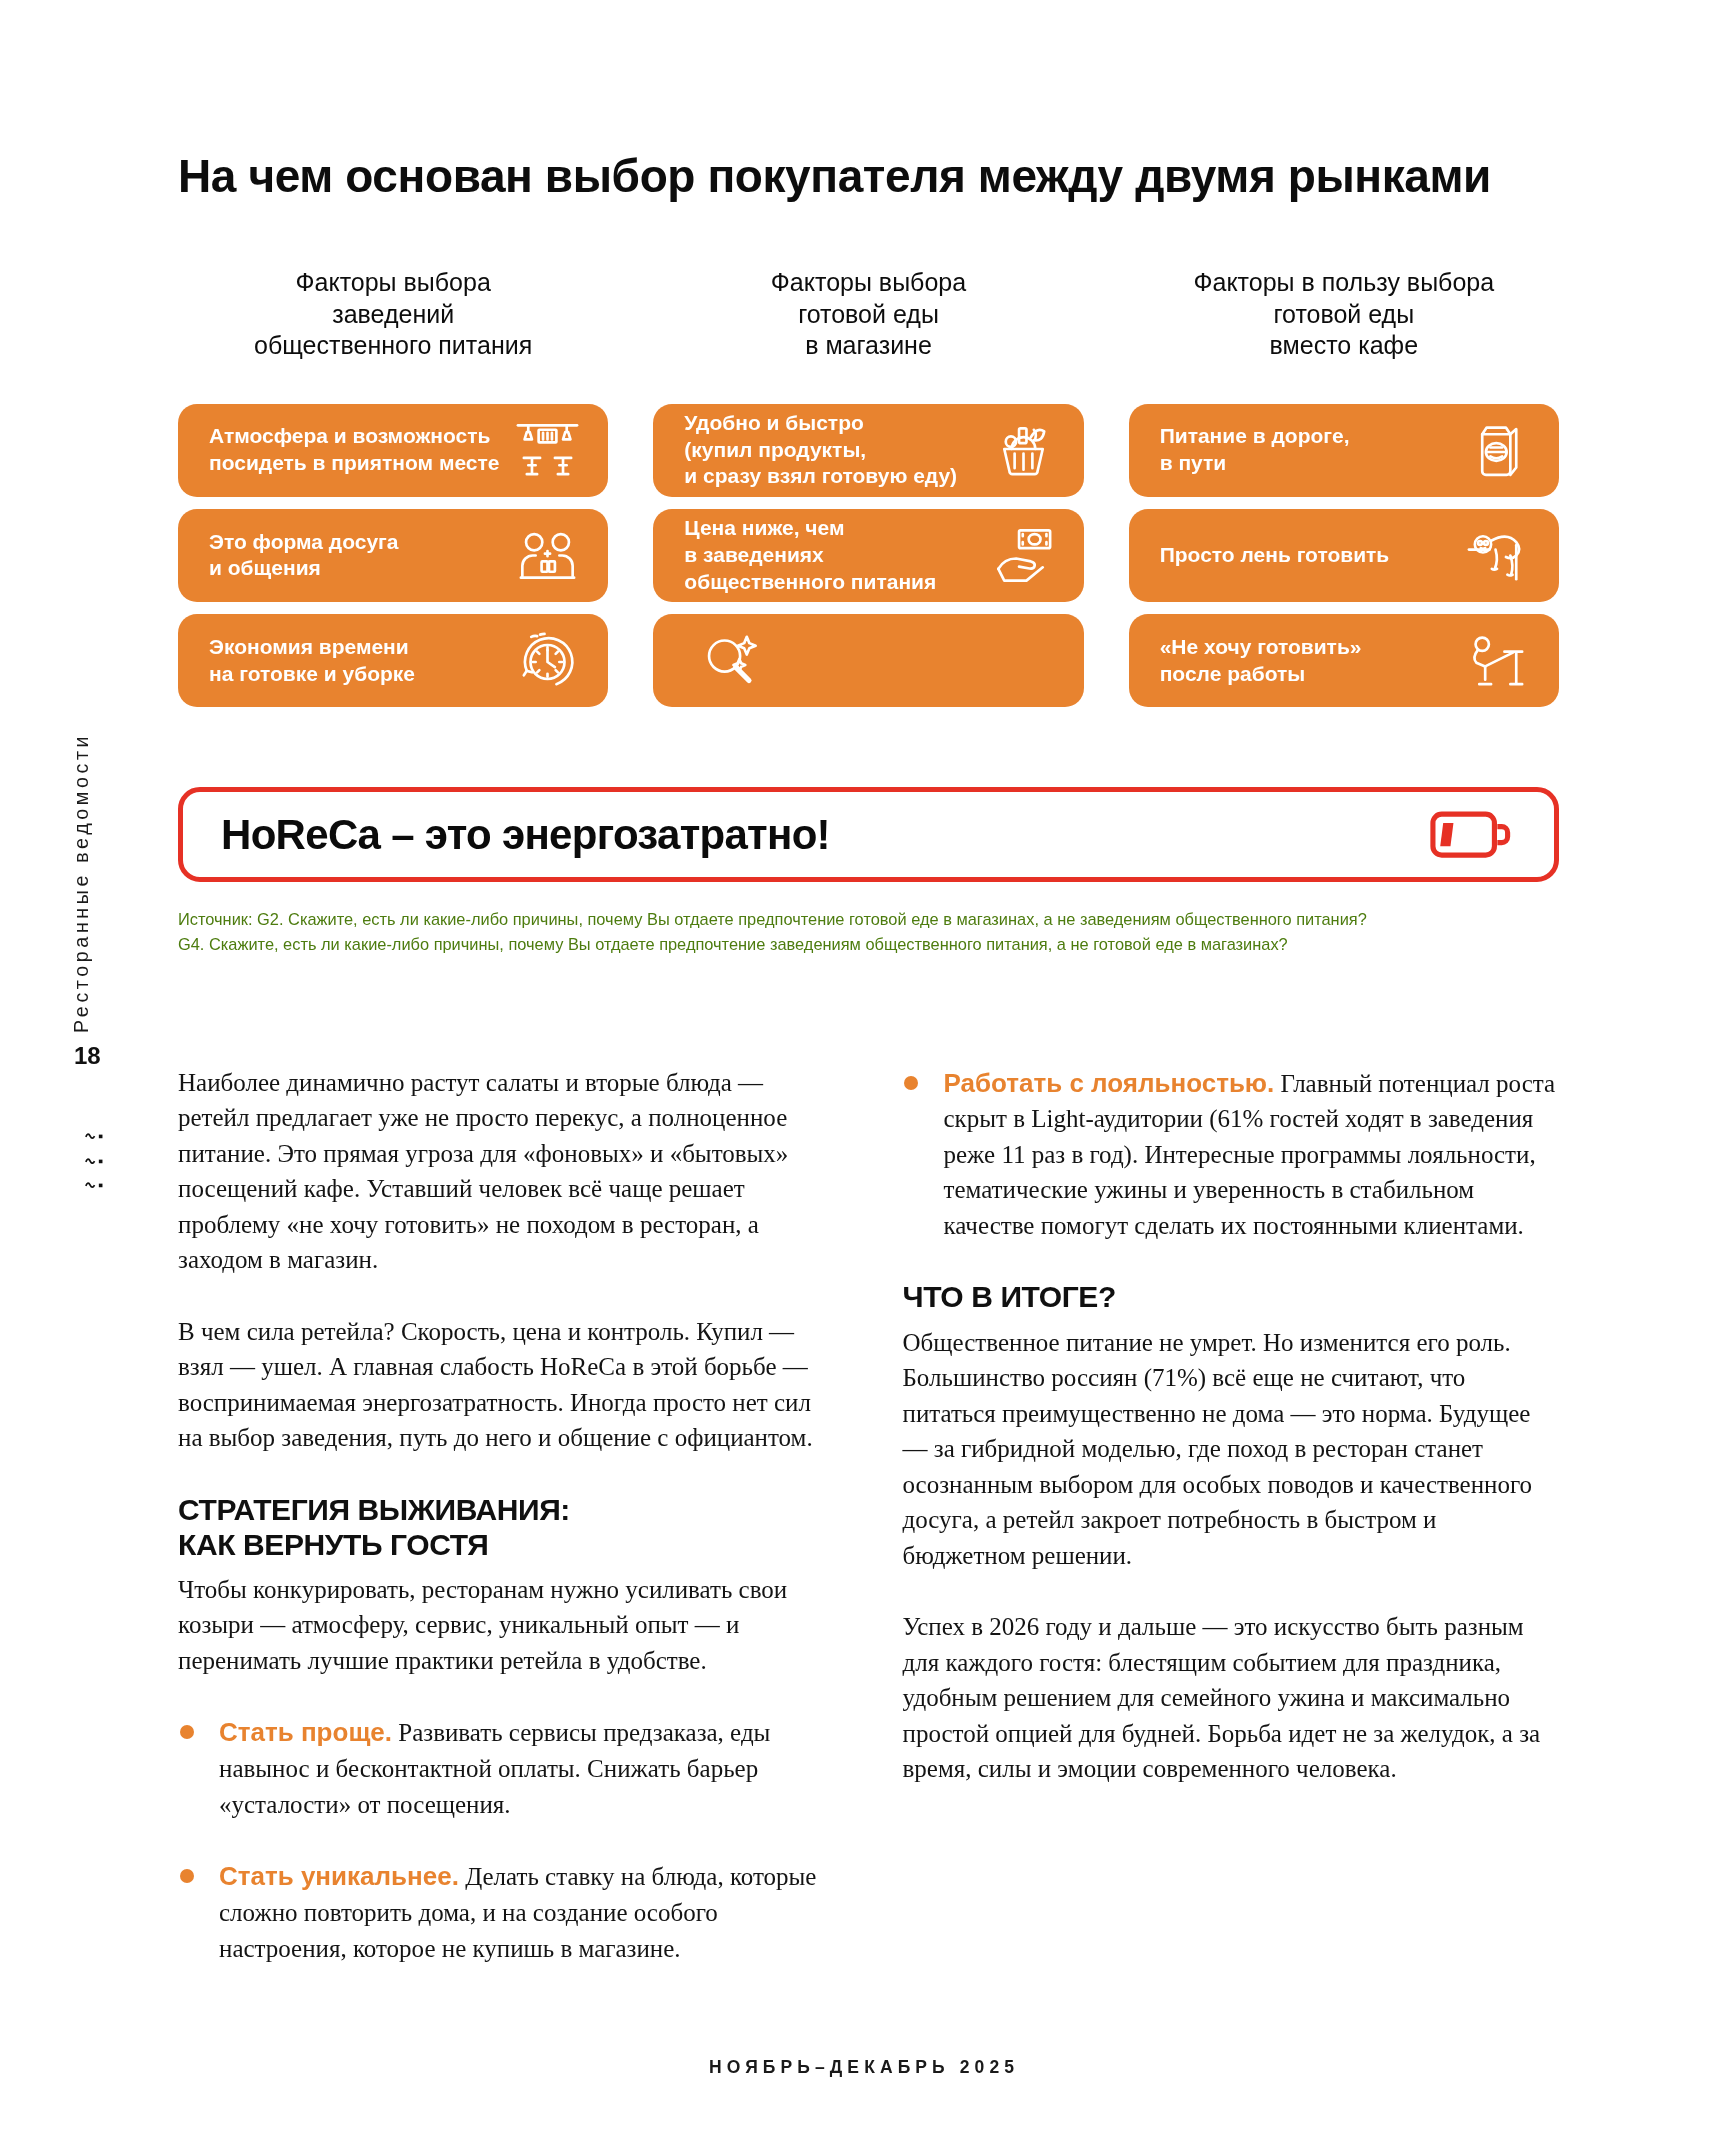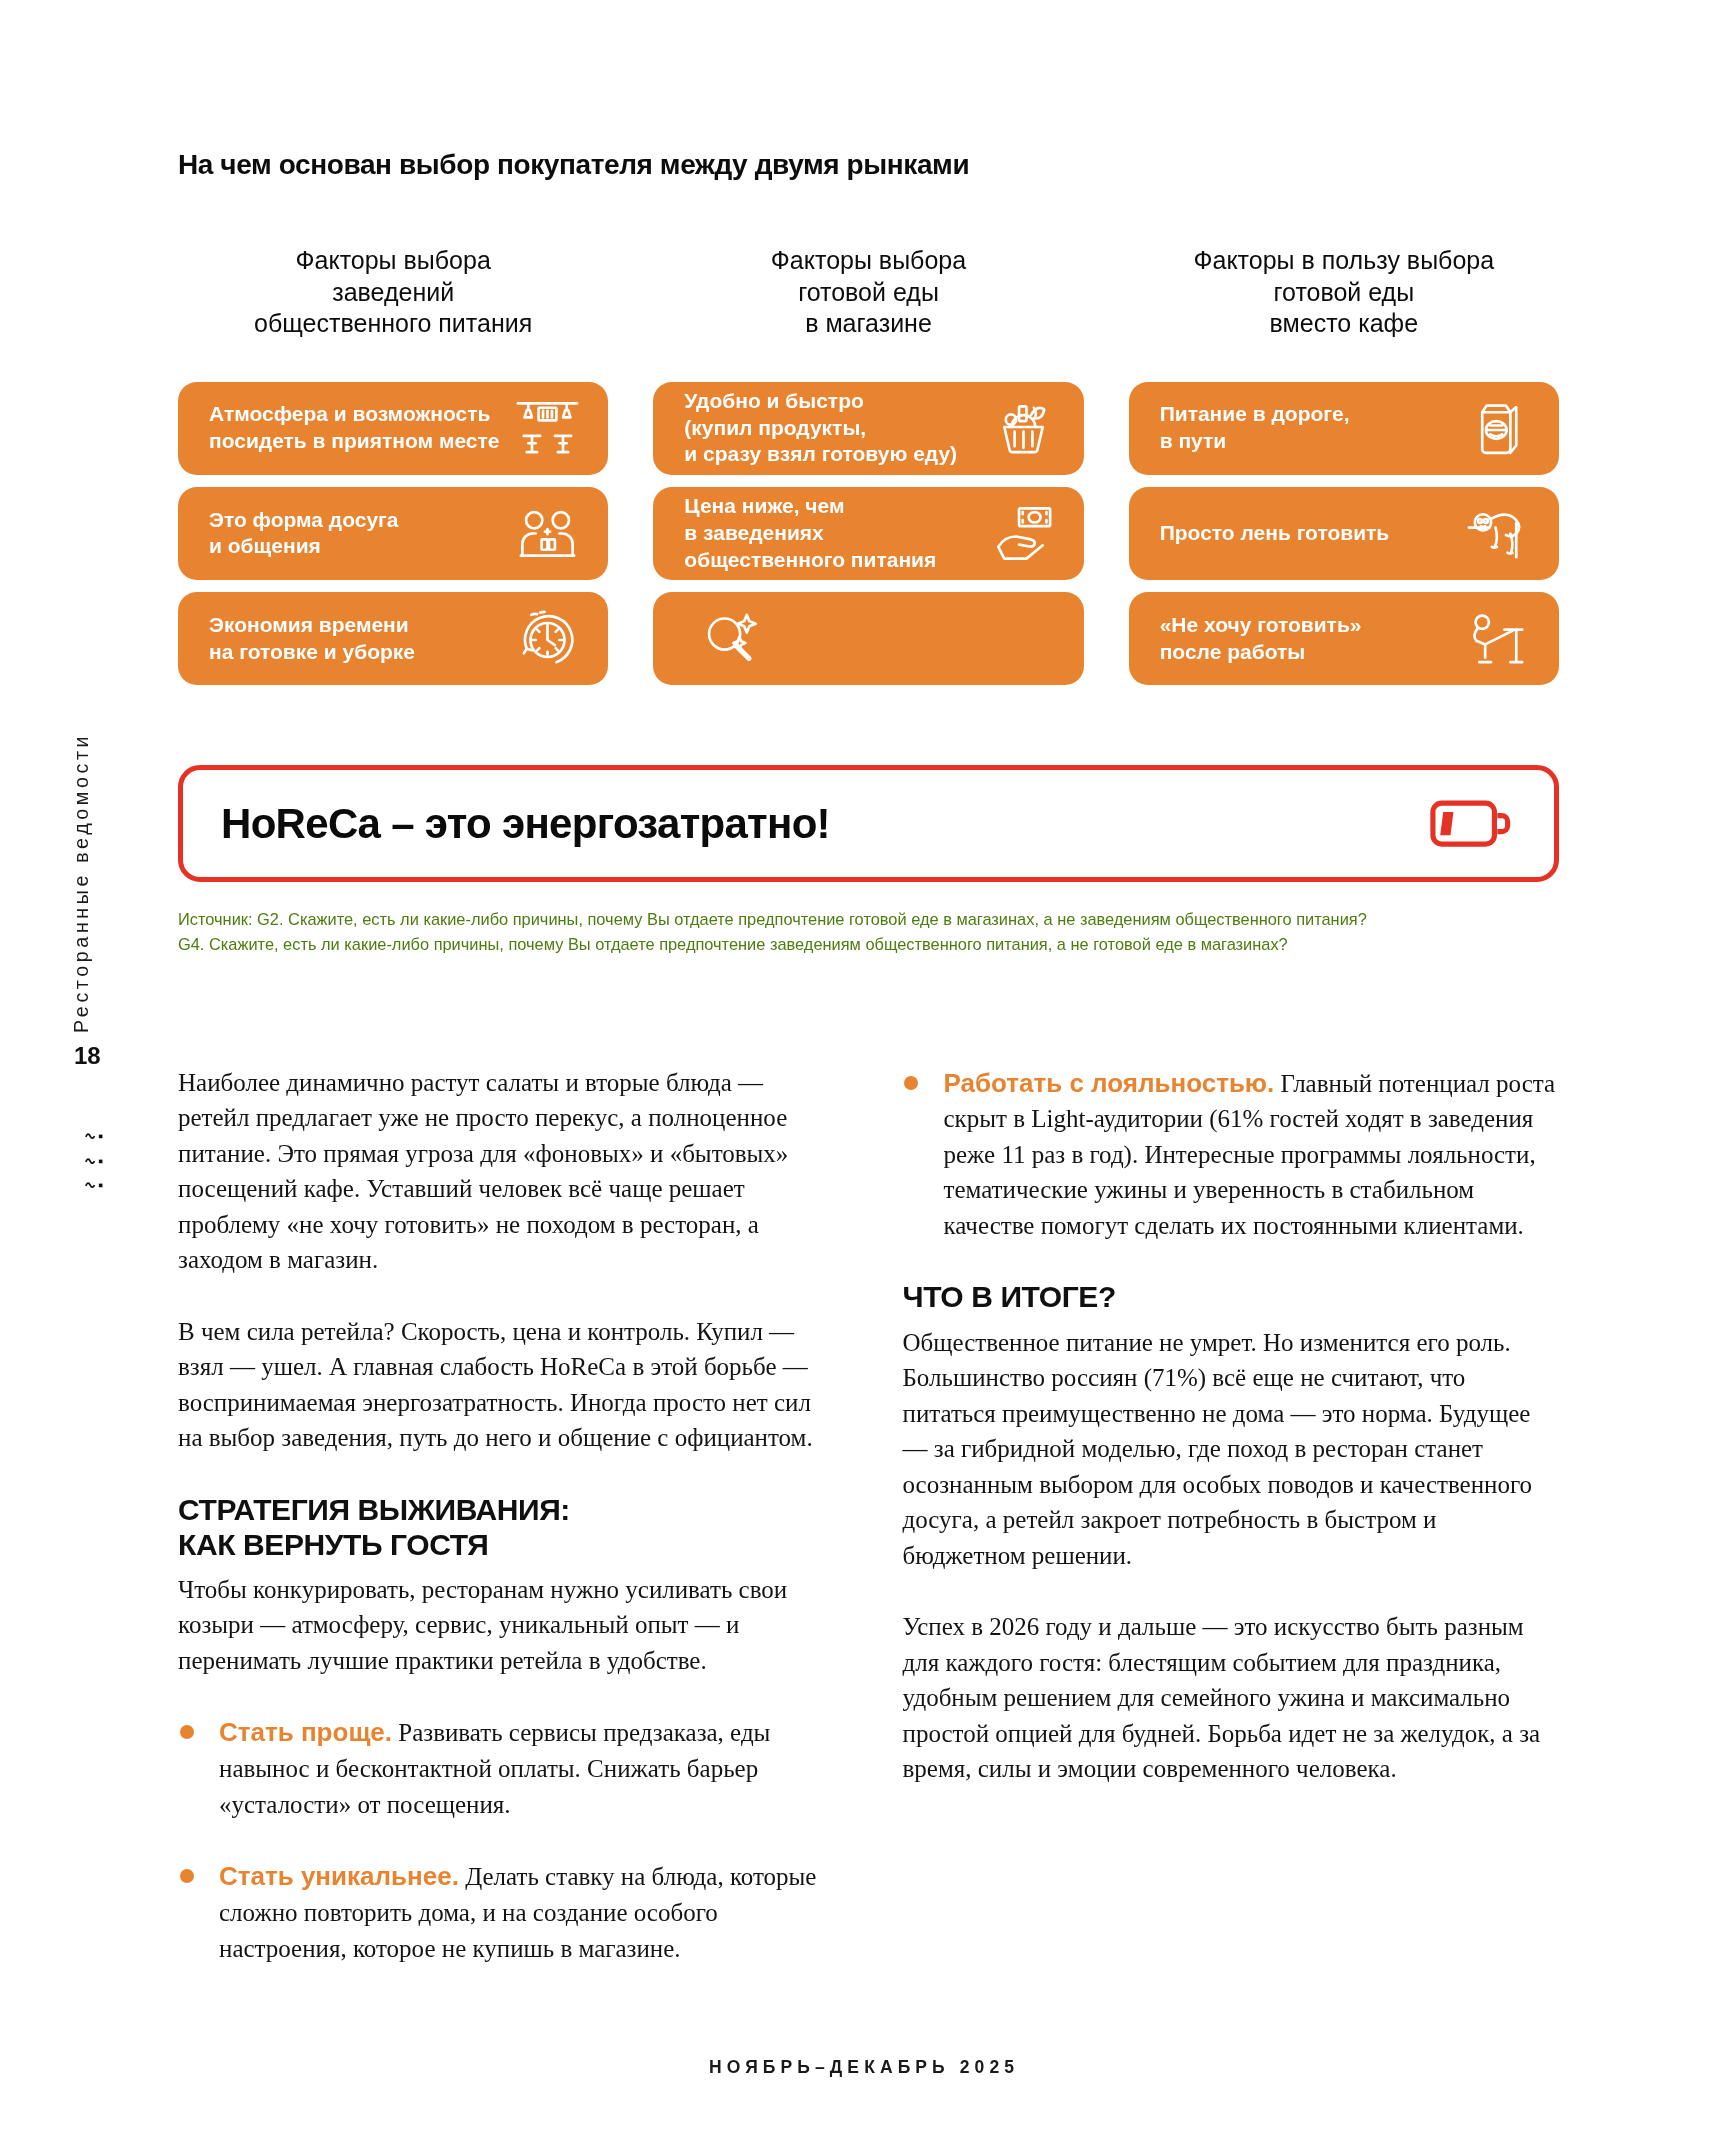--- a/index.html
+++ b/index.html
@@ -23,21 +23,21 @@
     position:absolute; left:74px; top:1042px;
     font-size:24px; font-weight:bold; color:#111;
   }
   .rail-marks { position:absolute; left:85px; top:1131px; display:flex; flex-direction:column; gap:16px; }
   .rail-marks svg { display:block; }
 
   
   .content { position:absolute; left:178px; top:149px; width:1381px; }
 
   .ig-title {
-    font-size:28px; font-weight:bold; letter-spacing:-0.4px;
+    font-size:46px; font-weight:bold; letter-spacing:-0.4px;
     color:#0d0d0d; margin-bottom:64px;
   }
   .ig-headers, .ig-grid {
     display:grid; grid-template-columns:repeat(3, 1fr); column-gap:45px;
   }
   .ig-header {
     text-align:center; font-size:25px; font-weight:normal; line-height:1.26;
     white-space:pre-line; color:#0d0d0d;
   }
   .ig-grid { margin-top:42px; row-gap:12.4px; }
@@ -46,21 +46,21 @@
     display:flex; align-items:center; justify-content:space-between;
     padding:0 25px 0 31px; color:#ffffff;
   }
   .ig-box .txt {
     font-size:21px; font-weight:bold; line-height:1.28; white-space:pre-line;
   }
   .ig-box .ico { flex:none; width:71px; height:71px; margin-left:10.2px; }
   .ig-box .ico svg { width:100%; height:100%; }
 
   .banner {
-    margin-top:80px; height:117px;
+    margin-top:80px; height:95px;
     border:5.8px solid var(--red); border-radius:22px;
     display:flex; align-items:center; justify-content:space-between;
     padding:0 42px 0 38px; background:#fff;
   }
   .banner-text { font-size:42px; font-weight:bold; letter-spacing:-0.7px; color:#0b0b0b; }
   .banner-ico { width:82px; height:51px; flex:none; }
 
   .source {
     margin-top:25px; font-size:16.4px; line-height:1.5; color:#4d7c0f;
     white-space:pre-line;

